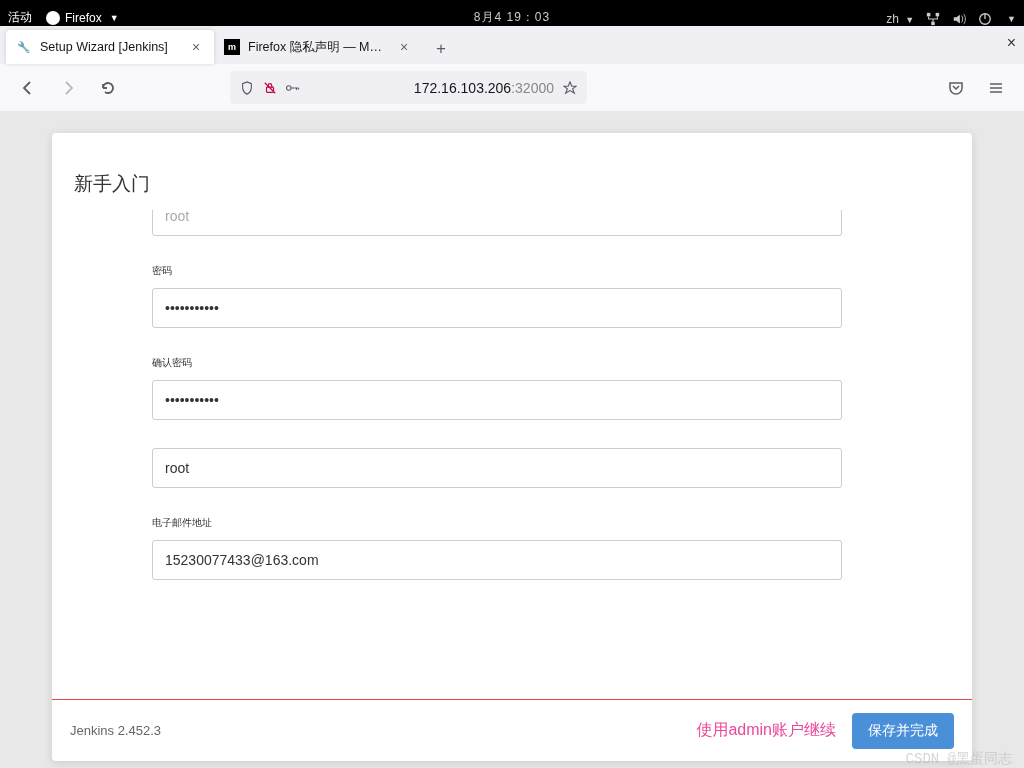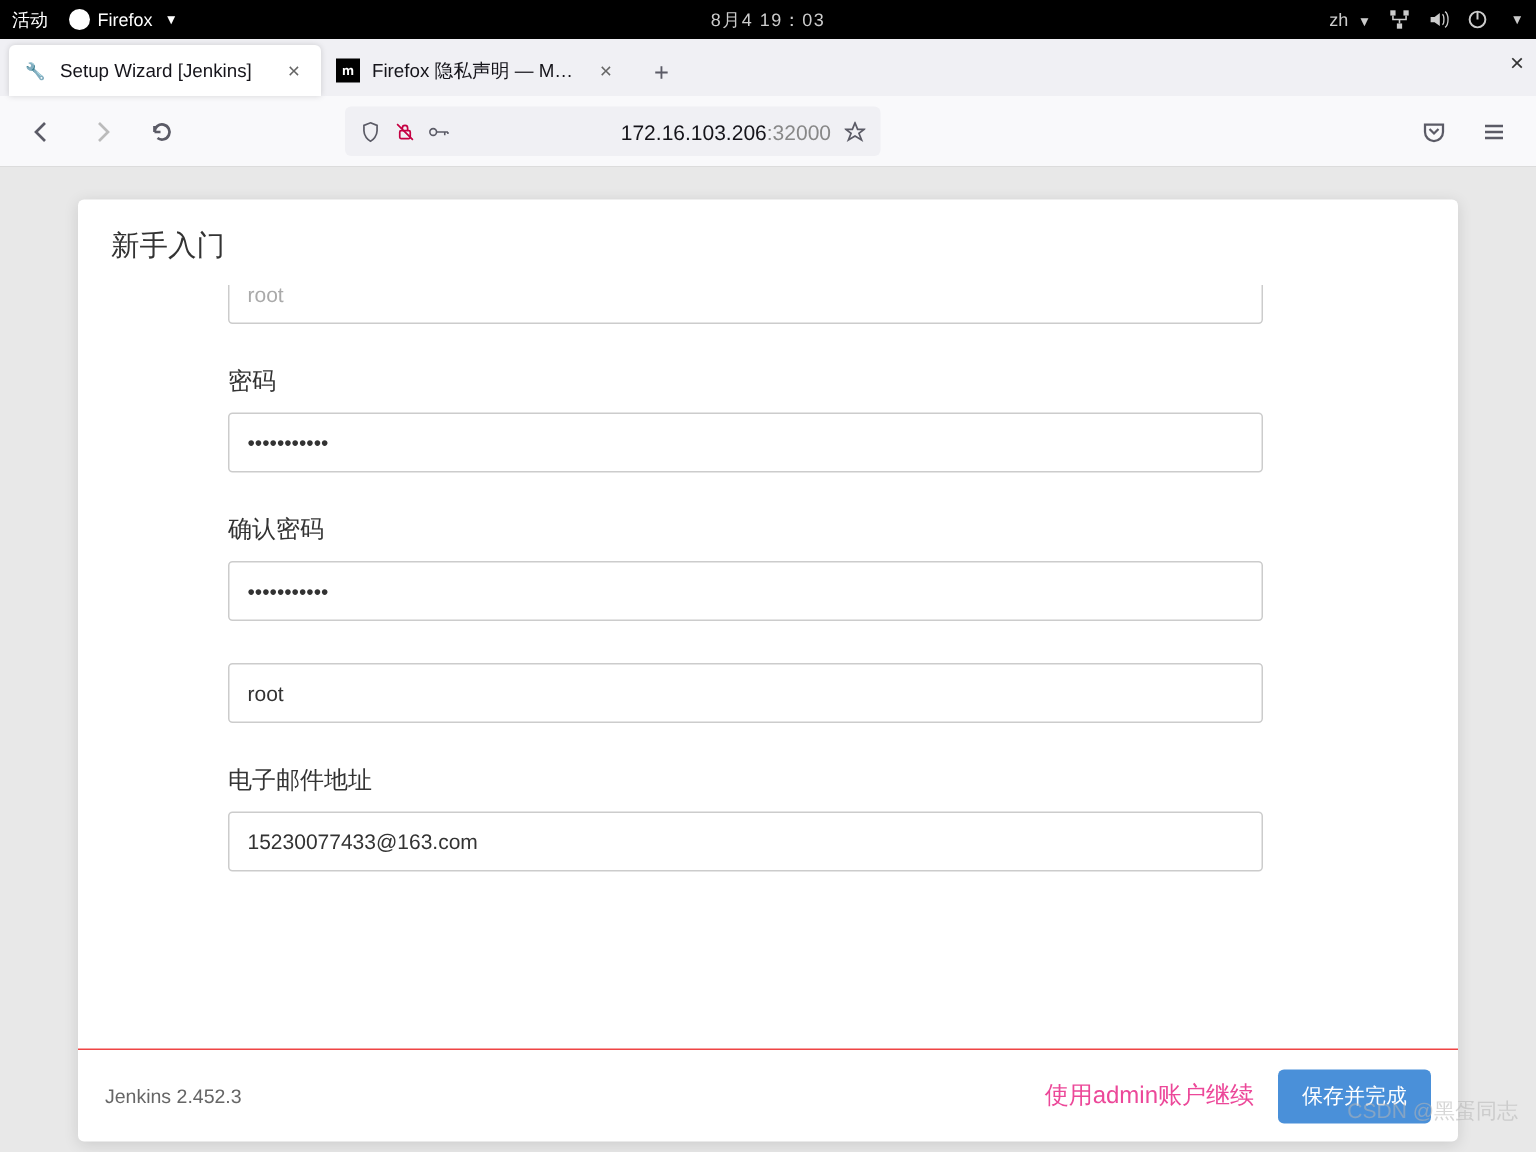--- a/index.html
+++ b/index.html
@@ -1,19 +1,19 @@
 <!DOCTYPE html>
 <html><head>
   <meta charset="utf-8">
   <style>
     * { margin: 0; padding: 0; box-sizing: border-box; font-family: -apple-system, BlinkMacSystemFont, "Segoe UI", sans-serif; }
     body { width: 1024px; height: 768px; background: #000; overflow: hidden; }
     
     
-    .system-bar { height: 26px; background: #000; color: #ccc; display: flex; align-items: center; padding: 0 8px; font-size: 12px; position: relative; }
+    .system-bar { height: 26px; background: #000; color: #ccc; display: flex; align-items: flex-end; padding: 0 8px; font-size: 12px; position: relative; }
     .sys-left { display: flex; align-items: center; gap: 14px; }
     .sys-activities { color: #fff; }
     .sys-app { display: flex; align-items: center; gap: 5px; color: #ffffff; }
     .sys-ff-icon { width: 14px; height: 14px; border-radius: 50%; background: #fff; display: inline-block; }
     .sys-center { position: absolute; left: 50%; transform: translateX(-50%); letter-spacing: 1px; }
     .sys-right { margin-left: auto; display: flex; align-items: center; gap: 12px; }
     .sys-icon-svg { width: 14px; height: 14px; fill: #ccc; }
     .dropdown-arrow { font-size: 9px; margin-left: 3px; }
     
     
@@ -39,38 +39,38 @@
     .url-bar { flex: 1; height: 33px; background: #f0f0f4; border-radius: 4px; display: flex; align-items: center; padding: 0 10px; gap: 9px; font-size: 14px; max-width: 700px; }
     .url-bar svg { width: 14px; height: 14px; }
     .url-text { flex: 1; color: #15141a; }
     .url-text .url-port { color: #888; }
     .star-icon { stroke: #5b5b66; fill: none; stroke-width: 1.3; }
     
     
     .page-content { height: 657px; background: #e8e8e8; position: relative; overflow: hidden; }
     
     .jenkins-modal { position: absolute; left: 52px; top: 22px; width: 920px; height: 628px; background: #fff; border-radius: 4px; box-shadow: 0 2px 10px rgba(0,0,0,0.12); display: flex; flex-direction: column; }
-    .modal-header { padding: 18px 22px 13px; font-size: 19px; color: #333; font-weight: 500; border-bottom: 0; }
+    .modal-header { padding: 18px 22px 13px; font-size: 19px; color: #333; font-weight: 500; border-bottom: 0; margin-top: 20px; }
     .modal-body { flex: 1; overflow-y: auto; padding: 0 130px 20px 100px; position: relative; }
     .modal-body::-webkit-scrollbar { width: 10px; }
     .modal-body::-webkit-scrollbar-thumb { background: #bbb; border-radius: 5px; }
     .modal-body::-webkit-scrollbar-track { background: transparent; }
     
     .form-group { margin-bottom: 28px; }
     .form-group.first { margin-top: -14px; }
-    .form-label { font-size: 16px; color: #333; margin-bottom: 10px; display: block; font-weight: 500; }
+    .form-label { font-size: 10px; color: #333; margin-bottom: 10px; display: block; font-weight: 500; }
     .form-input { width: 100%; height: 40px; border: 1px solid #ccc; border-radius: 3px; padding: 0 12px; font-size: 14px; color: #333; background: #fff; }
     
     .modal-footer { height: 62px; border-top: 1px solid #ef4444; display: flex; align-items: center; padding: 0 18px; }
     .footer-version { font-size: 13px; color: #666; }
     .footer-actions { margin-left: auto; display: flex; align-items: center; gap: 16px; }
     .btn-link { color: #ec4899; font-size: 16px; cursor: pointer; background: none; border: none; }
     .btn-primary { background: #4a90d9; color: #fff; border: none; padding: 9px 16px; font-size: 14px; border-radius: 4px; cursor: pointer; }
     
-    .watermark { position: absolute; right: 12px; bottom: 18px; color: rgba(180,180,180,0.55); font-size: 14px; pointer-events: none; }
+    .watermark { position: absolute; right: 12px; bottom: 0; color: rgba(180,180,180,0.55); font-size: 14px; pointer-events: none; font-family: Liberation Mono, monospace; }
   </style>
 </head>
 <body>
 
 <div class="system-bar">
   <div class="sys-left">
     <span class="sys-activities">活动</span>
     <span class="sys-app">
       <span class="sys-ff-icon"></span>
       <span>Firefox</span>

